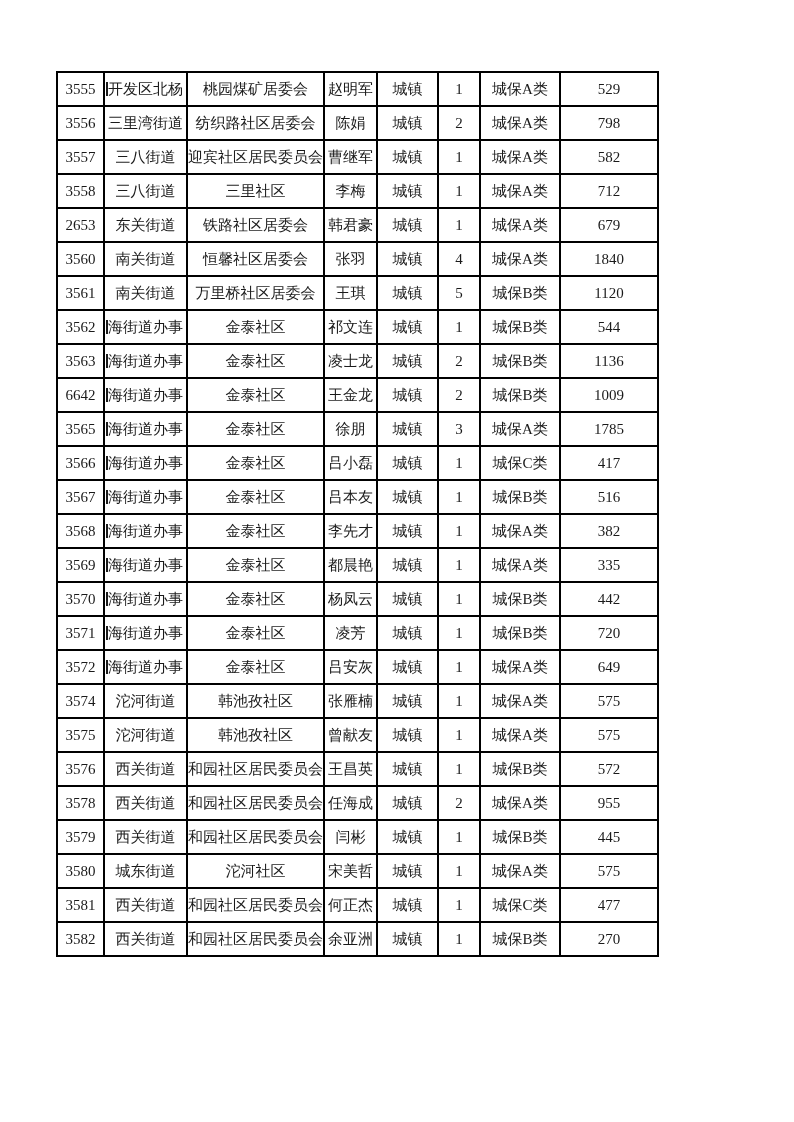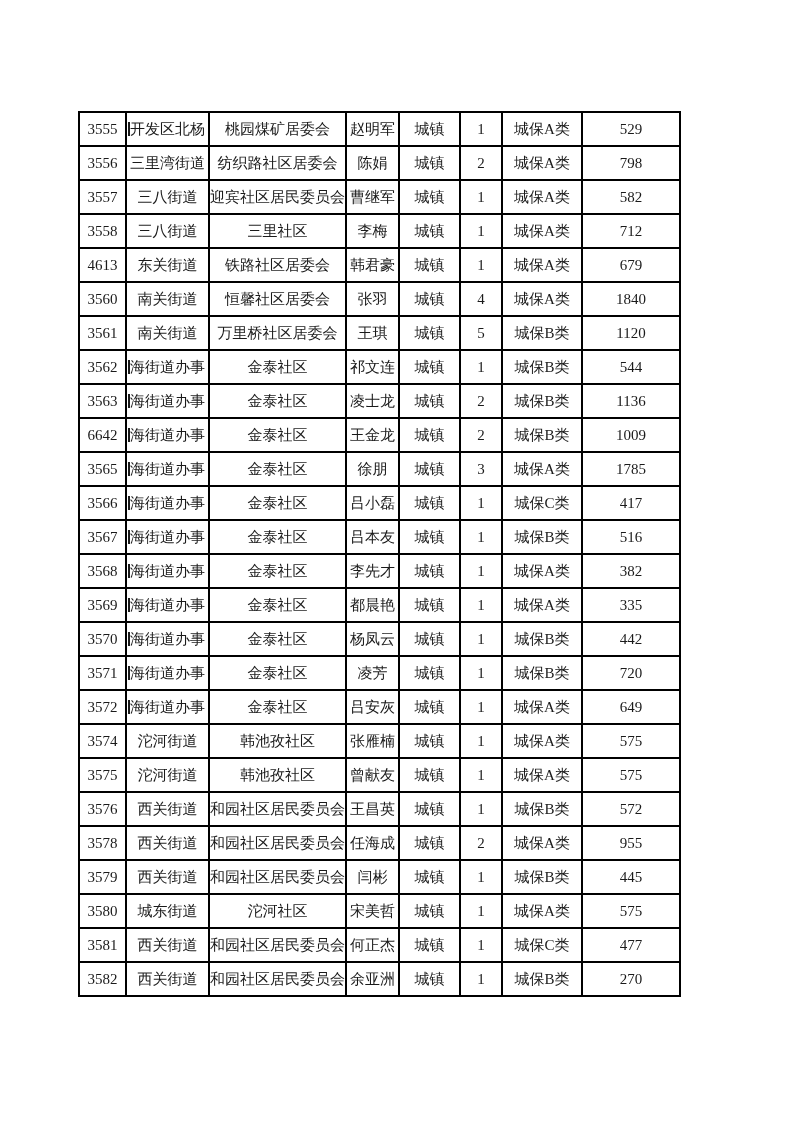--- a/index.html
+++ b/index.html
@@ -10,25 +10,24 @@
   .page {
     position: relative;
     width: 794px;
     height: 1122px;
     background: #ffffff;
     overflow: hidden;
     font-family: "Liberation Serif", serif;
   }
   table.grid {
     position: absolute;
-    left: 78px;
+    left: 56px;
     top: 71px;
     border-collapse: collapse;
     table-layout: fixed;
-    margin-top: 40px;
   }
   table.grid tr {
     height: 34px;
   }
   table.grid td {
     border: 2px solid #000000;
     padding: 0;
     text-align: center;
     vertical-align: middle;
     font-size: 15px;
@@ -109,21 +108,21 @@
           <td>3558</td>
           <td>三八街道</td>
           <td>三里社区</td>
           <td>李梅</td>
           <td>城镇</td>
           <td>1</td>
           <td>城保A类</td>
           <td>712</td>
         </tr>
         <tr>
-          <td>4613</td>
+          <td>2653</td>
           <td>东关街道</td>
           <td>铁路社区居委会</td>
           <td>韩君豪</td>
           <td>城镇</td>
           <td>1</td>
           <td>城保A类</td>
           <td>679</td>
         </tr>
         <tr>
           <td>3560</td>

